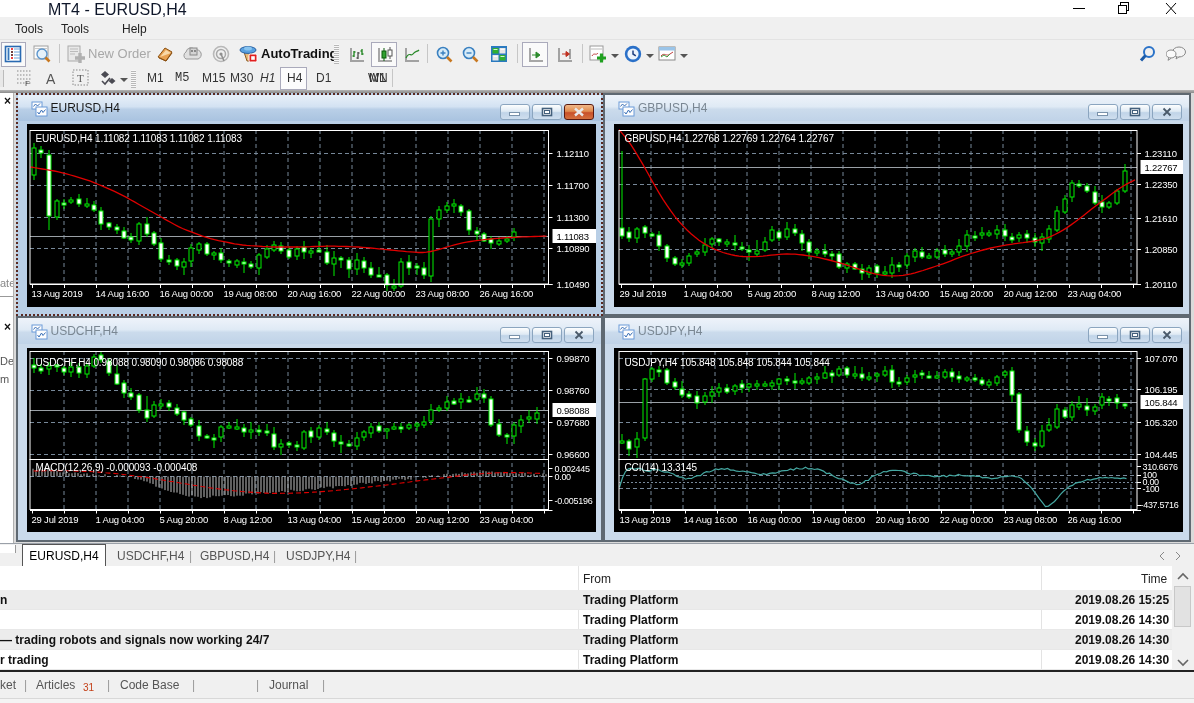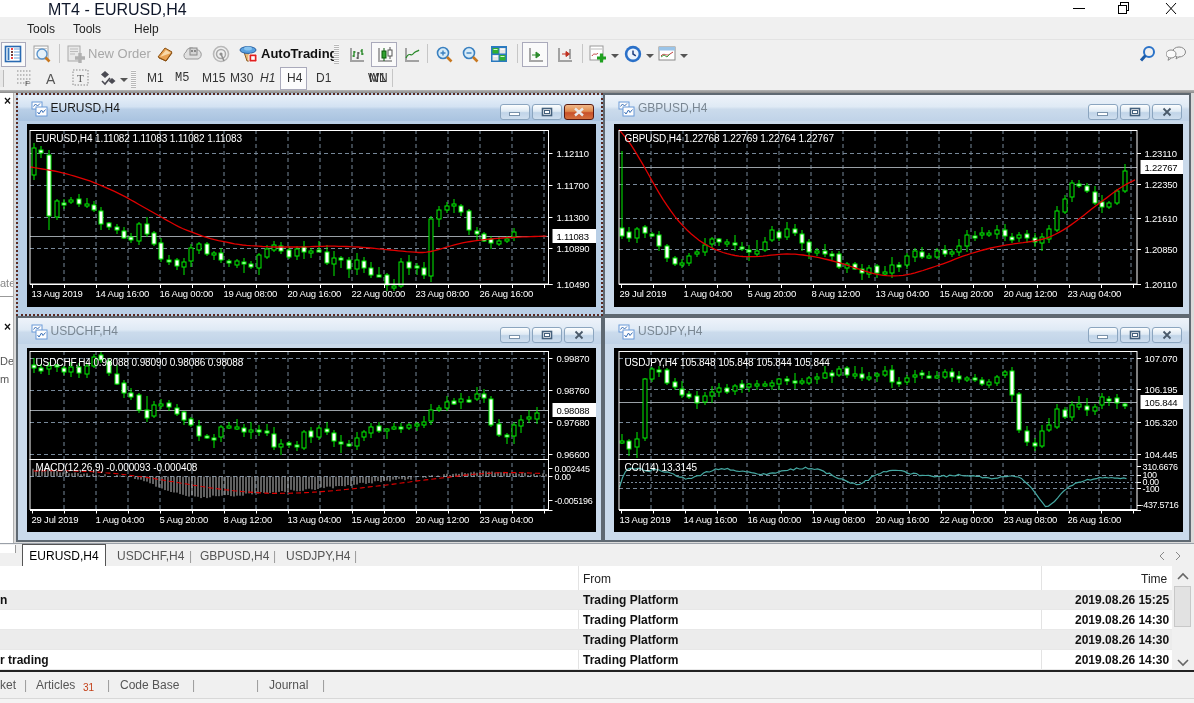--- a/index.html
+++ b/index.html
@@ -1,20 +1,20 @@
 <!DOCTYPE html>
 <html><head><meta charset="utf-8"><title>MT4</title><style>
 *{margin:0;padding:0;box-sizing:border-box;}
 html,body{width:1194px;height:703px;overflow:hidden;}
 body{font-family:"Liberation Sans",sans-serif;position:relative;background:#f0f0f0;}
 .abs{position:absolute;}
 #titlebar{left:0;top:0;width:1194px;height:17px;background:#fff;}
 #titlebar .t{position:absolute;left:5px;top:1px;font-size:16px;color:#0f172a;margin-left:43px;}
 #menubar{left:0;top:17px;width:1194px;height:23px;background:#f0f0f0;border-bottom:1px solid #e3e3e3;}
-#menubar span{position:absolute;top:5px;font-size:12px;color:#222;margin-left:12px;}
+#menubar span{position:absolute;top:5px;font-size:12px;color:#222;}
 #toolbar1{left:0;top:41px;width:1194px;height:26px;background:#f0f0f0;}
 #toolbar2{left:0;top:67px;width:1194px;height:23px;background:#f0f0f0;}
 #tbline{left:0;top:90px;width:1194px;height:3px;background:linear-gradient(#b5b5b5,#8a8a8a);}
 .tsep{position:absolute;top:3px;width:1px;height:19px;background:#c6c6c6;}
 .tbtxt{position:absolute;font-size:13px;top:5px;}
 .tfbtn{position:absolute;top:2px;font-size:12px;color:#333;text-align:right;}
 #mdi{left:0;top:93px;width:1194px;height:450px;background:#dadada;}
 #leftstrip{left:0;top:93px;width:14px;height:450px;background:#fff;border-right:1px solid #b0b0b0;overflow:hidden;}
 .wb{position:absolute;}
 .wb.act{border:2px dotted #5a2a22;background:#b9cfe6;}
@@ -765,20 +765,21 @@
   <div class="nrow g" style="top:24px;">
       <span style="left:0px;">n</span>
       <span style="left:583px;">Trading Platform</span>
       <span style="left:1075px;">2019.08.26 15:25</span>
     </div>
   <div class="nrow" style="top:44px;">
       <span style="left:583px;">Trading Platform</span>
       <span style="left:1075px;">2019.08.26 14:30</span>
     </div>
   <div class="nrow g" style="top:64px;">
+      <span style="left:0px;">— trading robots and signals now working 24/7</span>
       <span style="left:583px;">Trading Platform</span>
       <span style="left:1075px;">2019.08.26 14:30</span>
     </div>
   <div class="nrow" style="top:84px;">
       <span style="left:0px;">r trading</span>
       <span style="left:583px;">Trading Platform</span>
       <span style="left:1075px;">2019.08.26 14:30</span>
     </div>
   <div class="abs" style="left:1172px;top:0;width:22px;height:106px;background:#f0f0f0;">
     <svg class="abs" style="left:4px;top:6px" width="14" height="9" viewBox="0 0 14 9">

